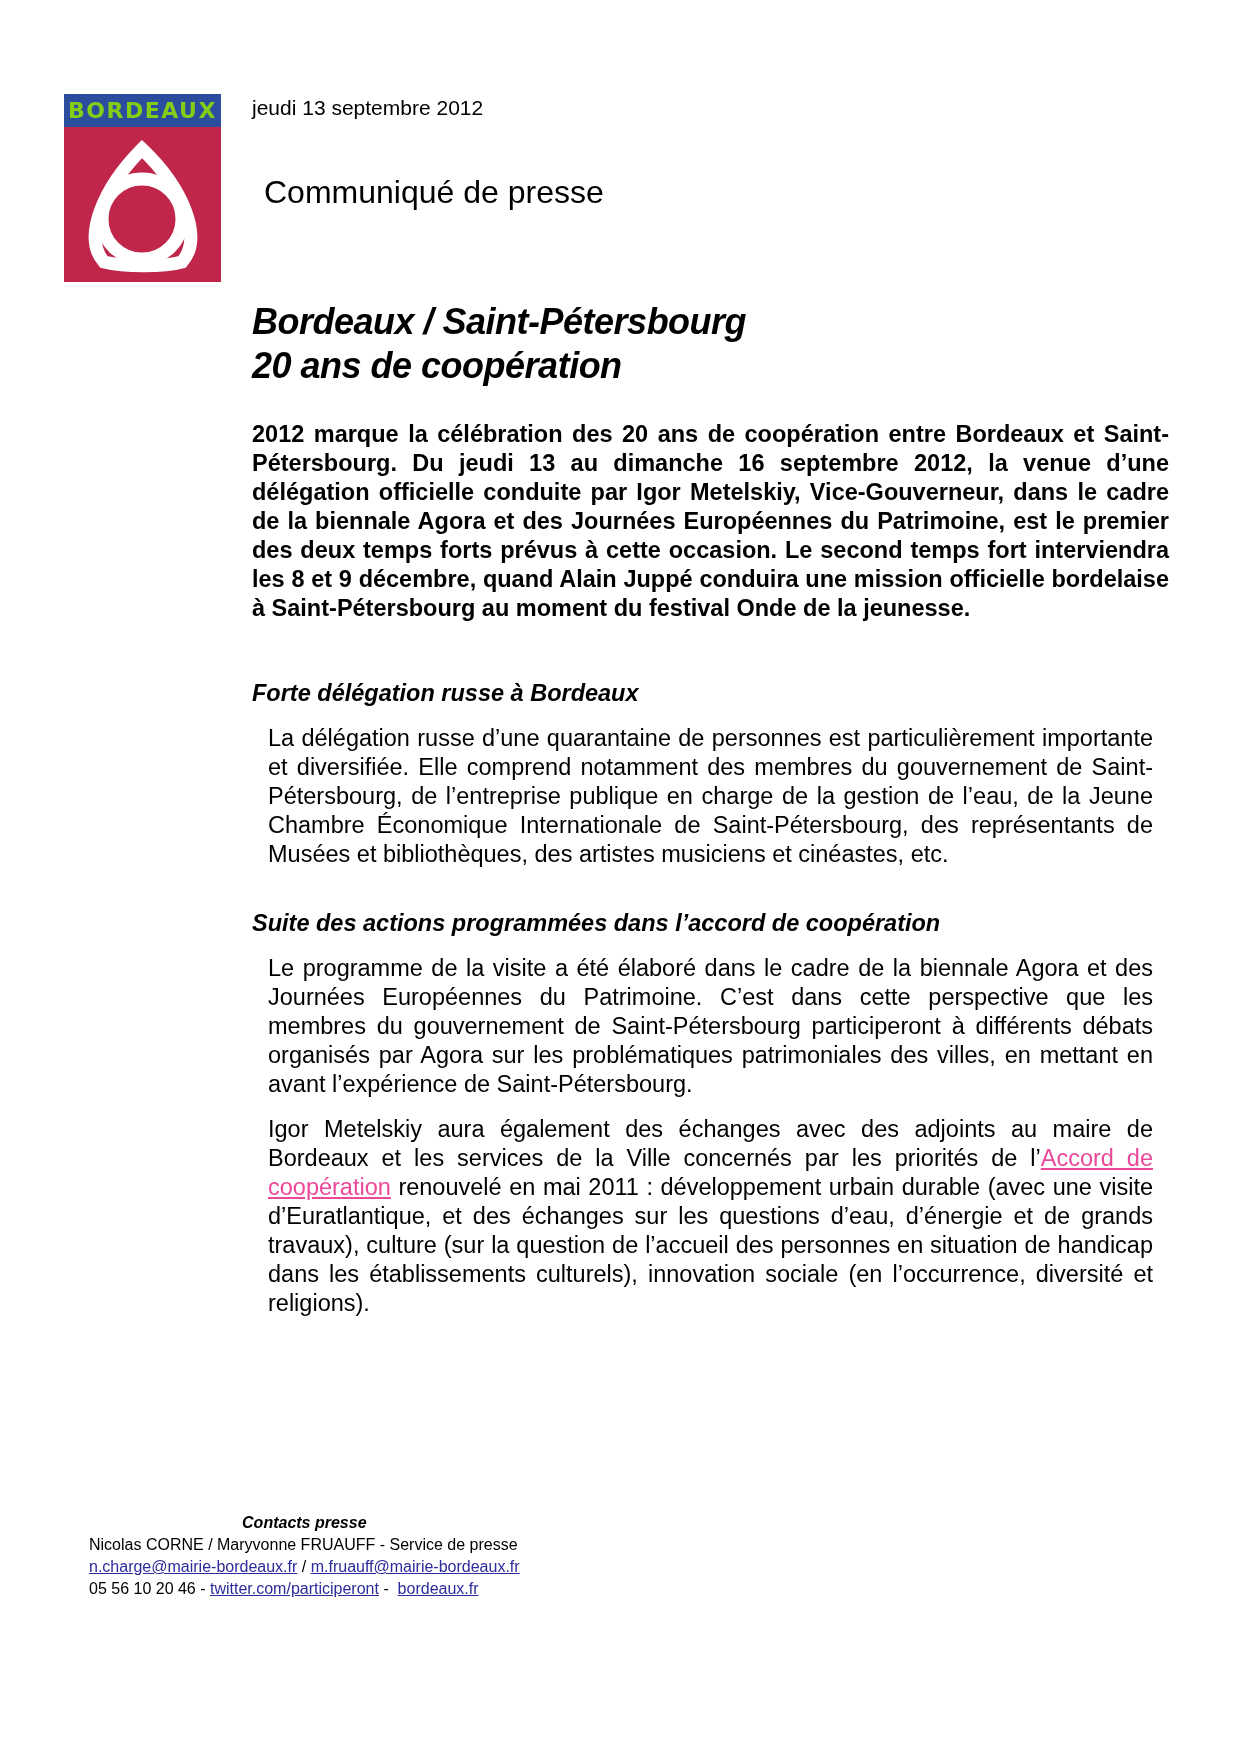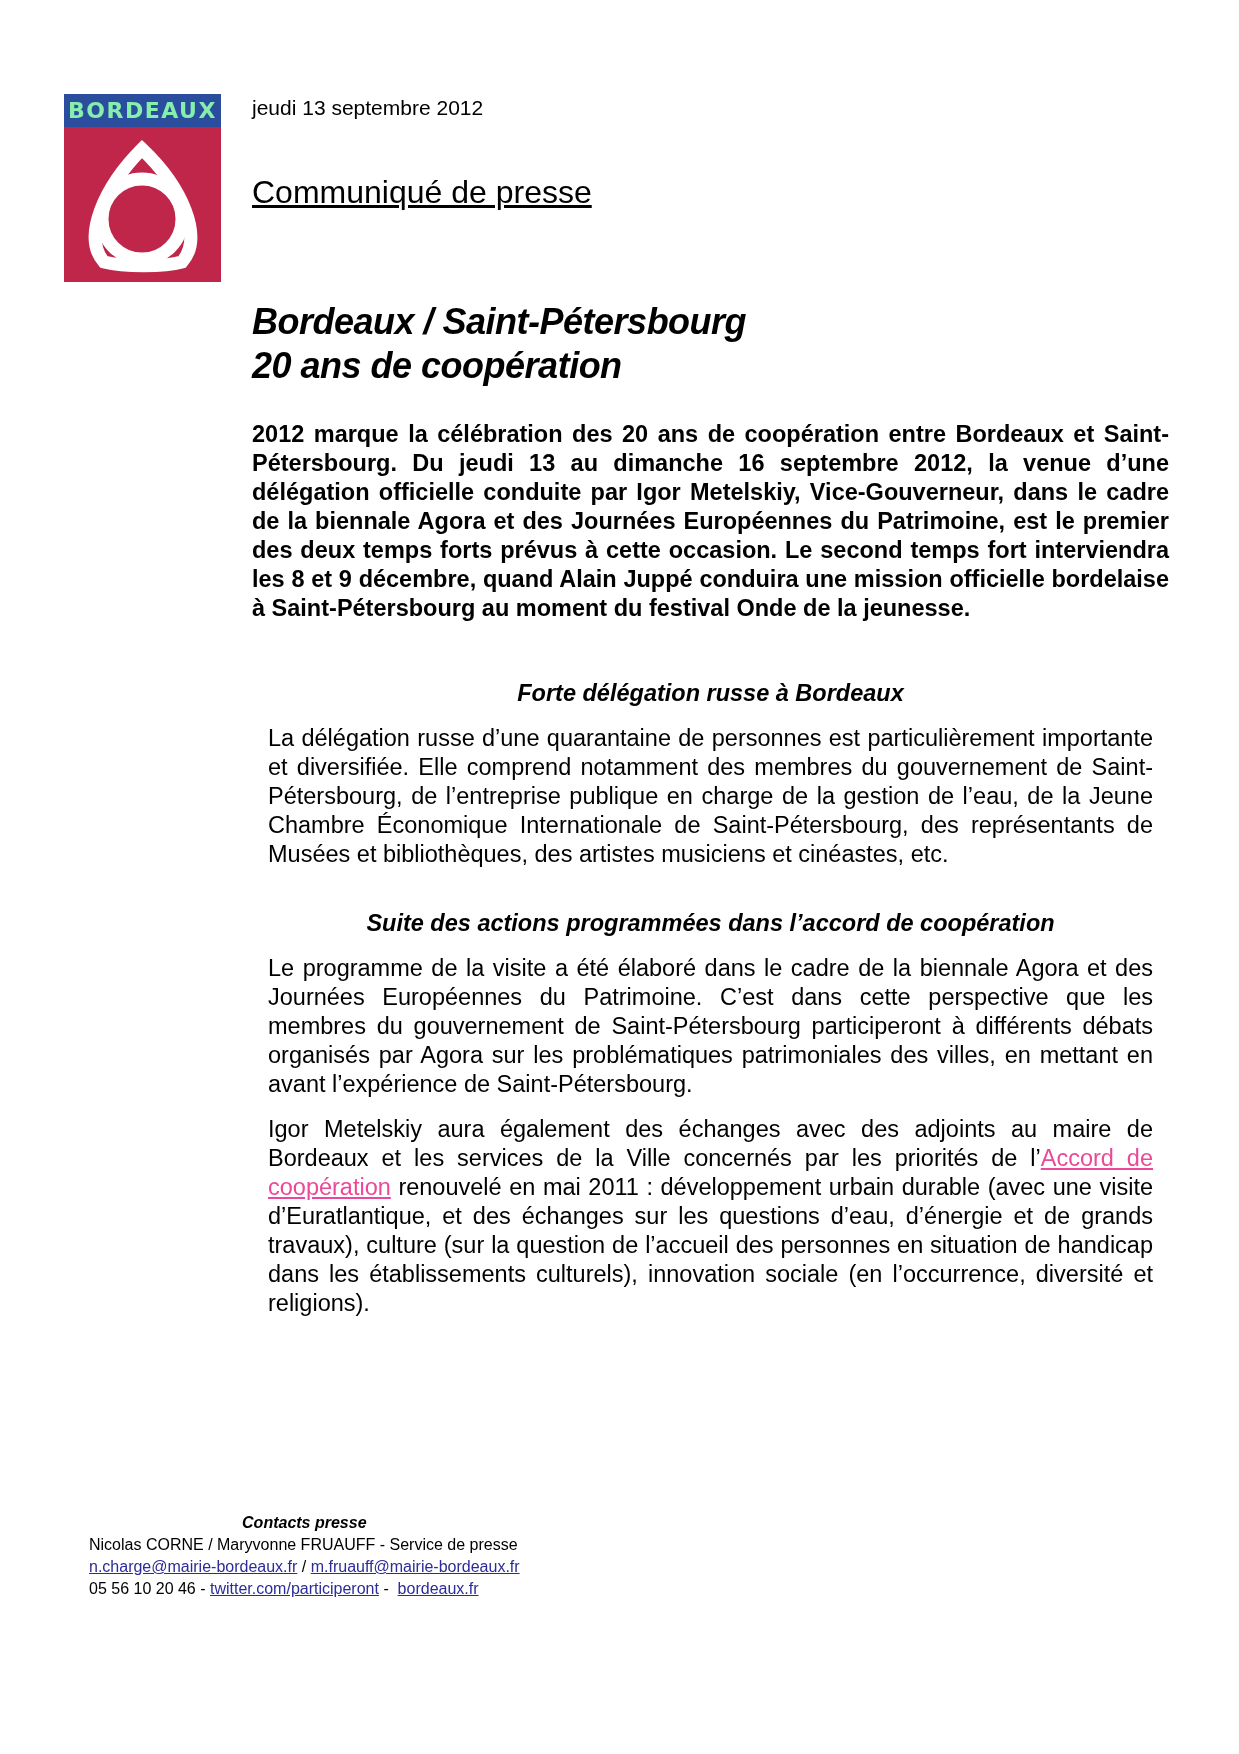--- a/index.html
+++ b/index.html
@@ -1,30 +1,30 @@
 <!DOCTYPE html>
 <html><head>
 <meta charset="utf-8">
 <style>
   html, body { margin:0; padding:0; background:#ffffff; }
   body { width:1239px; height:1754px; position:relative; overflow:hidden;
          font-family:"Liberation Sans", sans-serif; color:#000; }
   .logo { position:absolute; left:64px; top:94px; width:157px; height:188px; background:#c0254a; }
   .logo-band { position:absolute; left:0; top:0; width:157px; height:33px; background:#2b4d9e;
-               color:#86efac; font-family:"DejaVu Sans", sans-serif; font-weight:bold; font-size:22px;
+               color:#84cc16; font-family:"DejaVu Sans", sans-serif; font-weight:bold; font-size:22px;
                letter-spacing:1.5px; text-align:center; line-height:33px; }
   .logo svg { position:absolute; left:0; top:33px; }
   .date { position:absolute; left:252px; top:96px; font-size:21px; }
-  .kind { position:absolute; left:252px; top:174px; font-size:32px;text-decoration:underline; }
+  .kind { position:absolute; left:264px; top:174px; font-size:32px; }
   .title { position:absolute; left:252px; top:300px; font-size:36px; font-weight:bold; font-style:italic; line-height:44px; letter-spacing:-0.5px; }
   .body { position:absolute; left:252px; width:917px; font-size:23.5px; line-height:29px; text-align:justify; }
   .lead { top:420px; font-weight:bold; }
   .sec1 { top:679px; }
   .sec2 { top:909px; }
-  .h { font-weight:bold; font-style:italic; display:block; text-align:center; }
+  .h { font-weight:bold; font-style:italic; display:block; text-align:left; }
   a.link { color:#ec4899; text-decoration:underline; }
   .contacts { position:absolute; left:89px; top:1512px; font-size:16px; line-height:22px; }
   .contacts .ch { font-weight:bold; font-style:italic;text-align:center; }
   .contacts a { color:#2b2b9a; text-decoration:underline; }
   p { margin:16px; }
 </style>
 </head>
 <body>
 
 <div class="logo">

